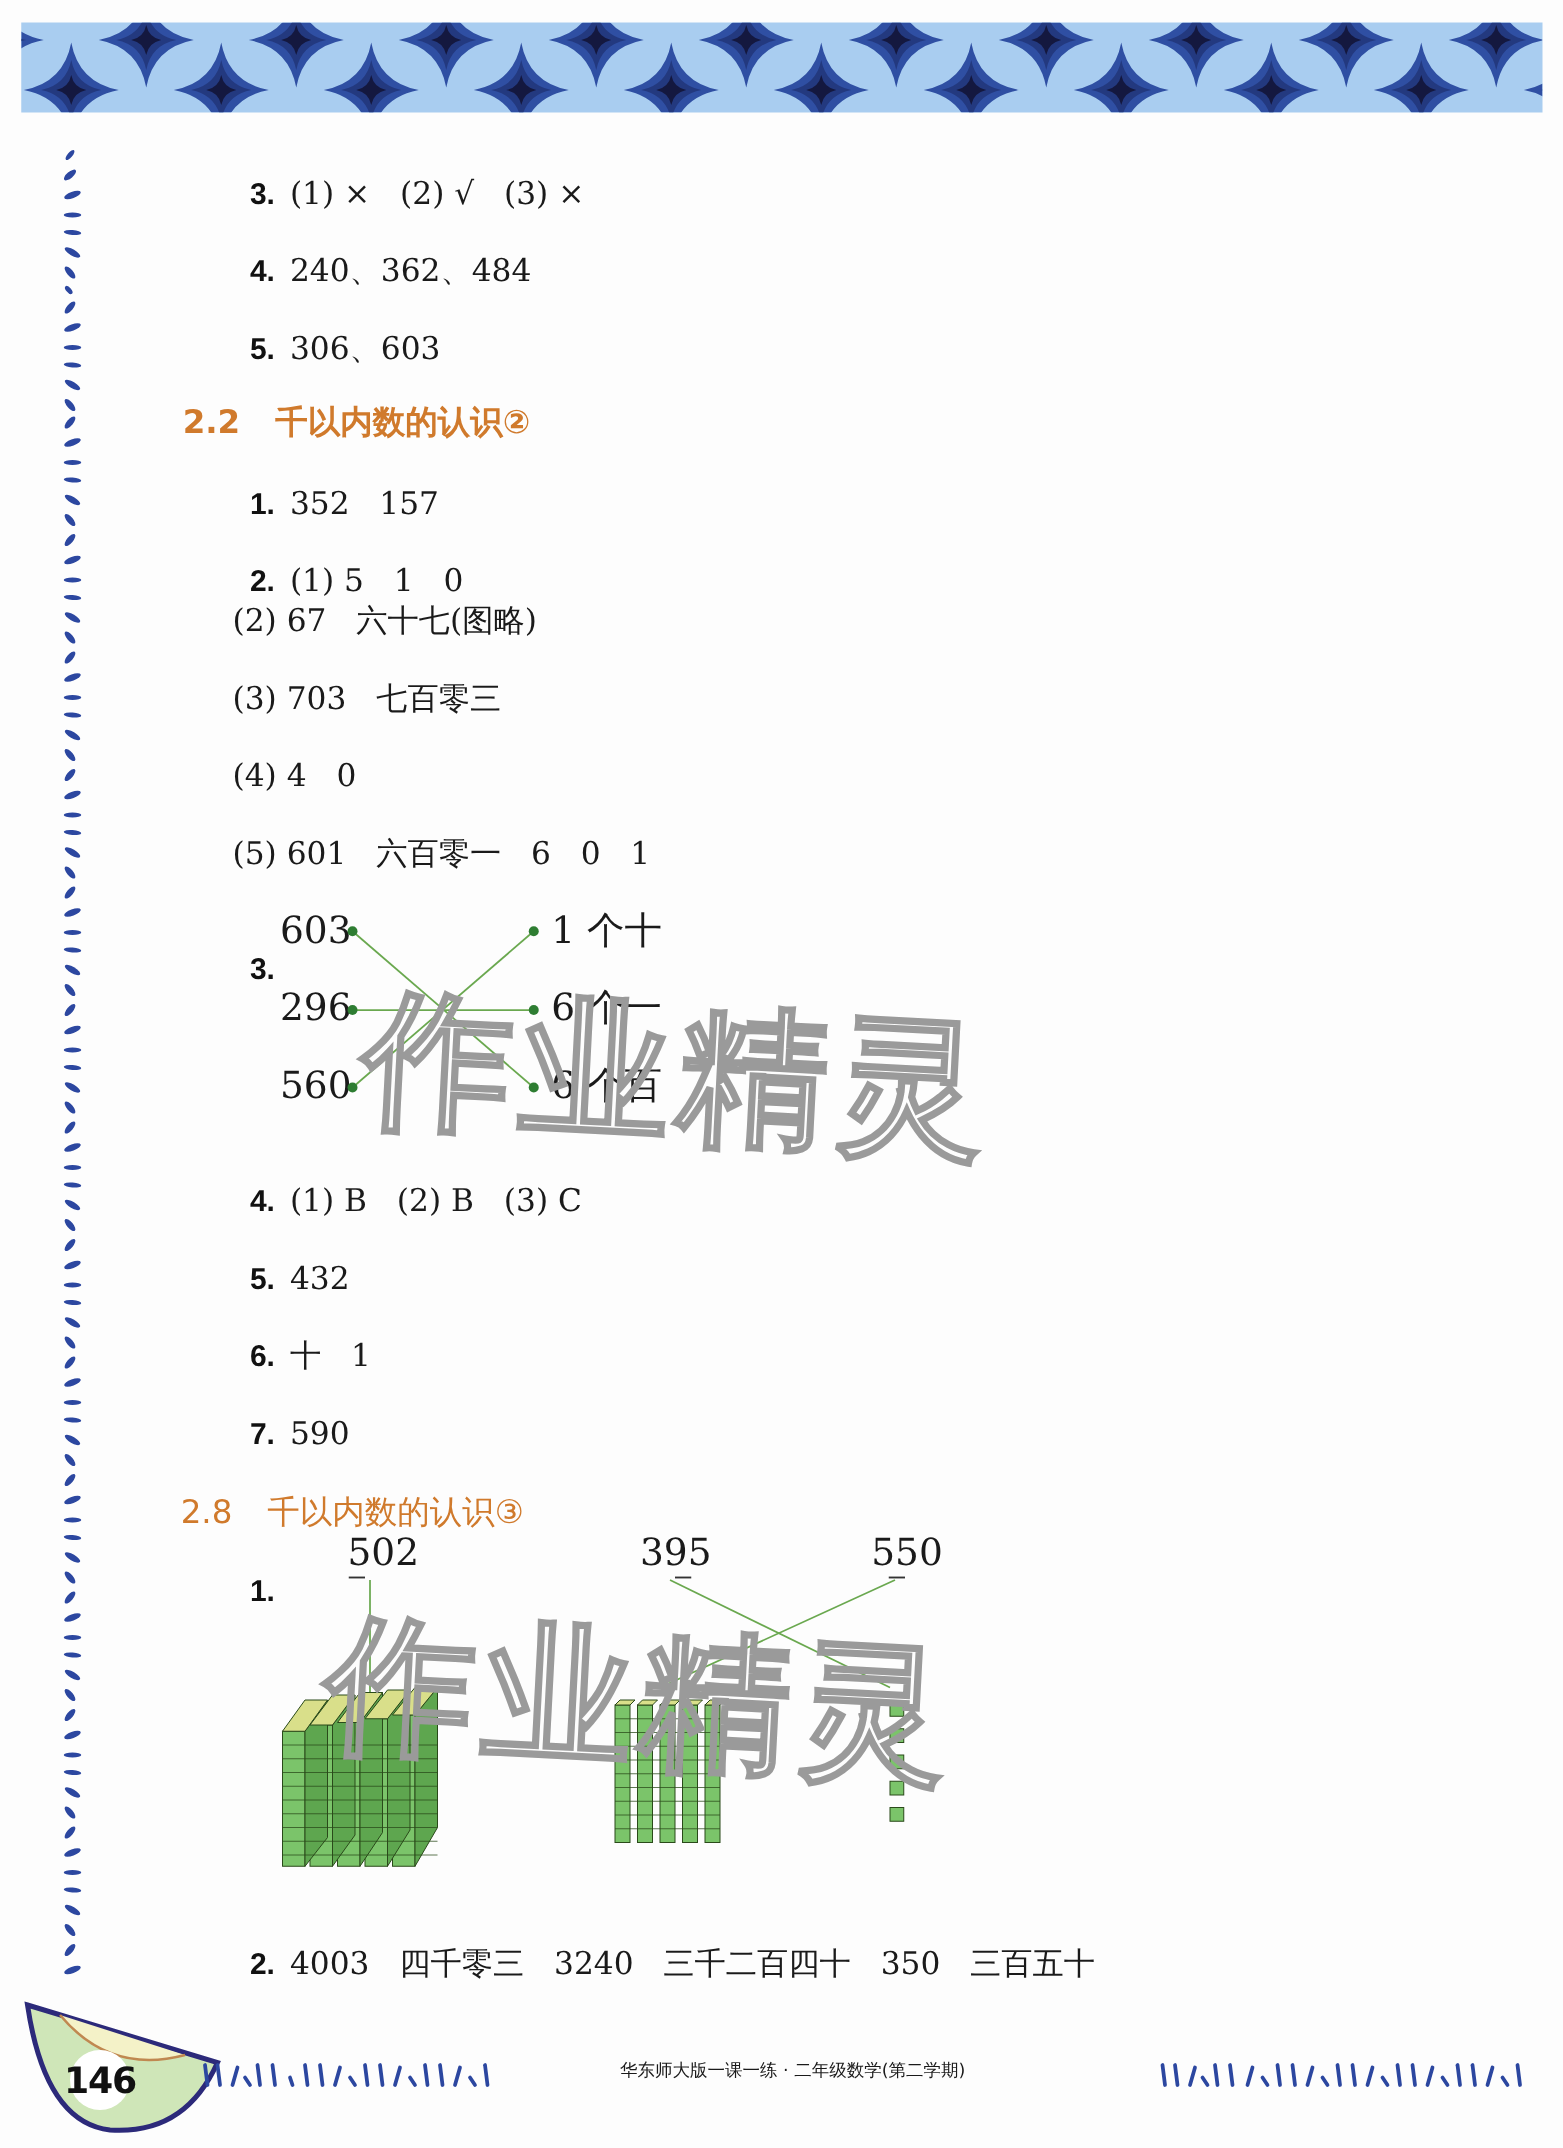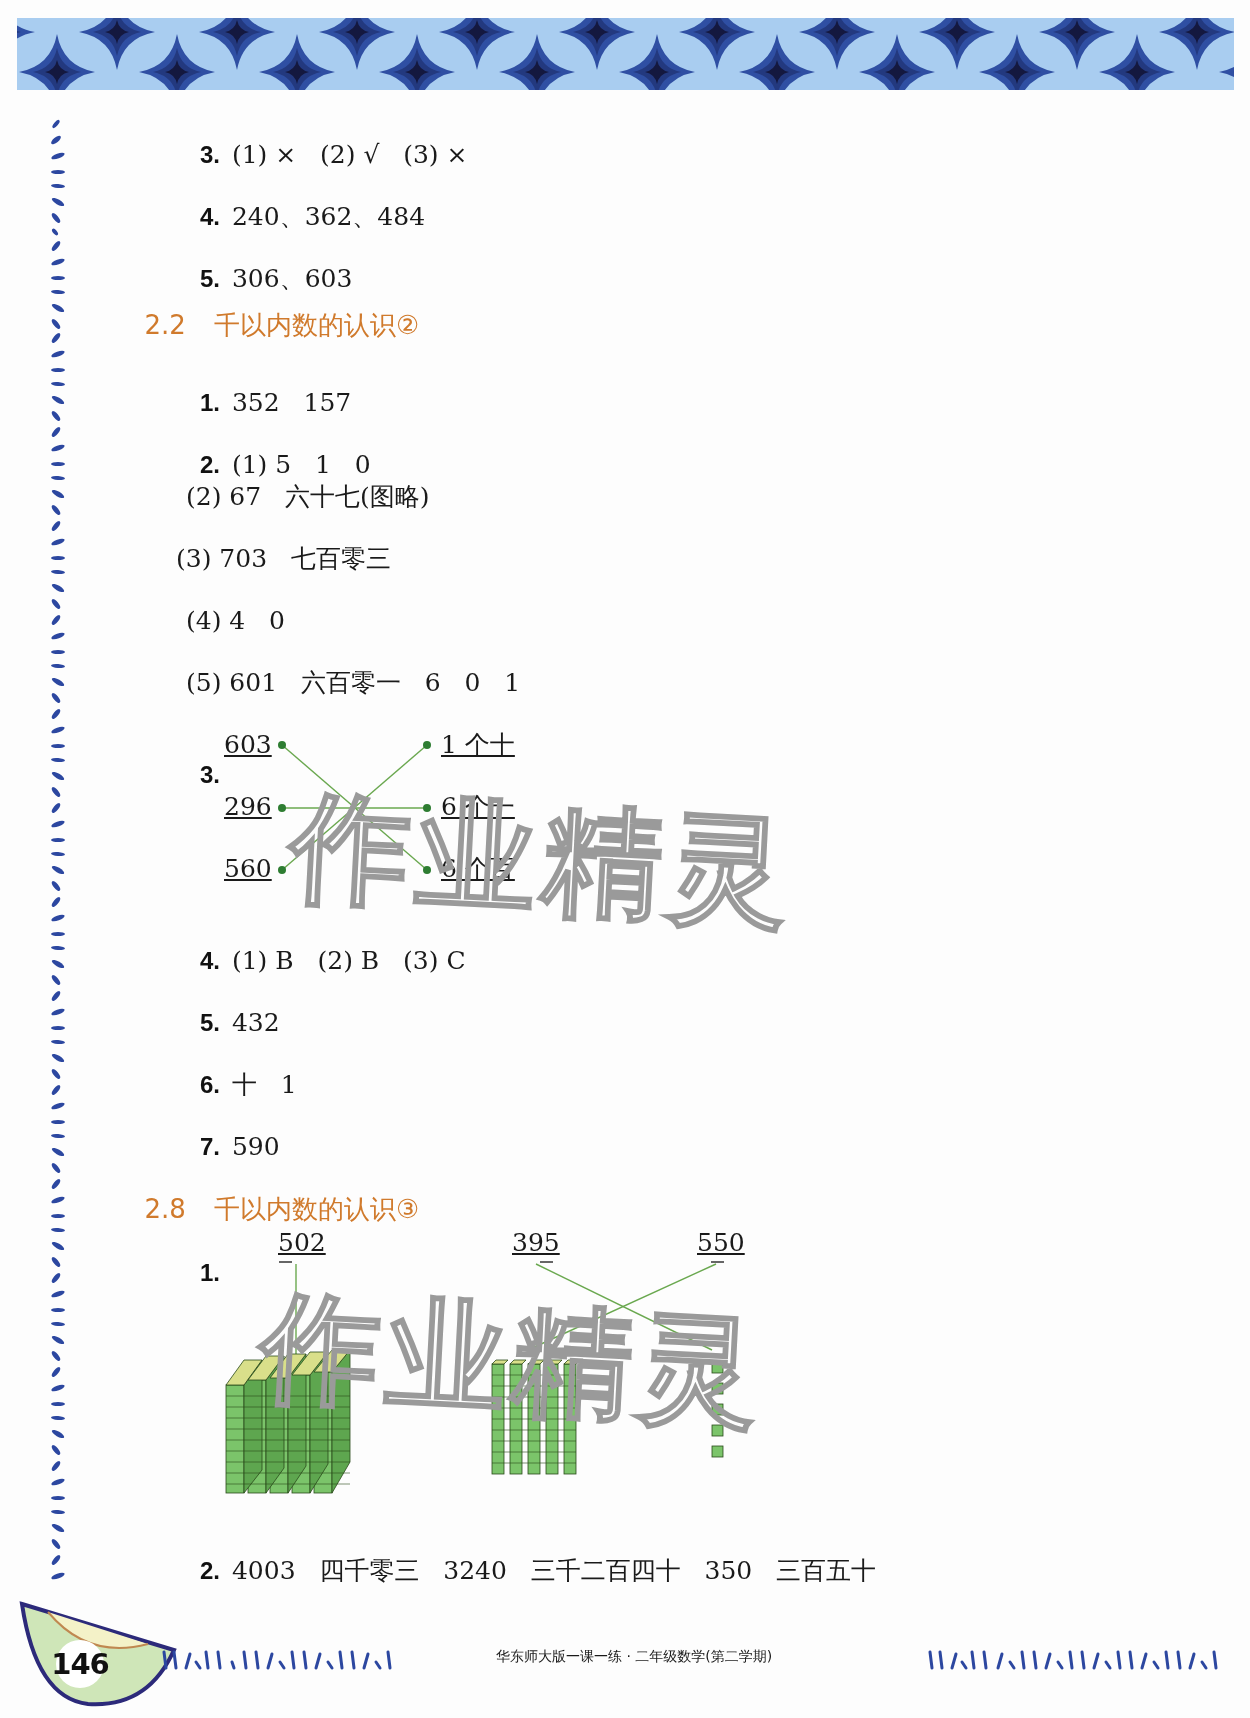--- a/index.html
+++ b/index.html
@@ -41,24 +41,23 @@
       position: absolute;
       font-family: "DejaVu Sans", "Liberation Sans", sans-serif;
       color: #d07a2c;
       font-size: 26px;
       white-space: pre;
     }
     .section .sec-no { margin-right: 28px; }
 
     .match-label {
       position: absolute;
-      font-size: 25px;
+      font-size: 30px;
       line-height: 30px;
       white-space: pre;
-      text-decoration: underline;
     }
 
     .watermark {
       position: absolute;
       font-family: "DejaVu Sans", sans-serif;
       font-weight: bold;
       color: transparent;
       -webkit-text-stroke: 2px #9a9a9a;
       white-space: pre;
       letter-spacing: 6px;
@@ -232,32 +231,32 @@
 <div class="line" style="left:184px; top:110px;">
   <span class="num">3.</span><span>(1) ×   (2) √   (3) ×</span>
 </div>
 <div class="line" style="left:184px; top:172px;">
   <span class="num">4.</span><span>240、362、484</span>
 </div>
 <div class="line" style="left:184px; top:234px;">
   <span class="num">5.</span><span>306、603</span>
 </div>
 
-<div class="section" style="left:128px; top:278px;">
+<div class="section" style="left:128px; top:290px;font-weight:bold;">
   <span class="sec-no">2.2</span><span>千以内数的认识②</span>
 </div>
 
 <div class="line" style="left:184px; top:358px;">
   <span class="num">1.</span><span>352   157</span>
 </div>
 <div class="line" style="left:184px; top:420px;">
   <span class="num">2.</span><span>(1) 5   1   0</span>
 </div>
 <div class="line" style="left:186px; top:482px;">(2) 67   六十七(图略)</div>
-<div class="line" style="left:176px; top:544px;">(3) 703   七百零三</div>
+<div class="line" style="left:186px; top:544px;">(3) 703   七百零三</div>
 <div class="line" style="left:186px; top:606px;">(4) 4   0</div>
 <div class="line" style="left:186px; top:668px;">(5) 601   六百零一   6   0   1</div>
 
 <div class="line" style="left:184px; top:730px;">
   <span class="num">3.</span>
 </div>
 <div class="match-label" style="left:224px; top:730px;">603</div>
 <div class="match-label" style="left:224px; top:792px;">296</div>
 <div class="match-label" style="left:224px; top:854px;">560</div>
 <div class="match-label" style="left:441px; top:730px;">1 个十</div>

